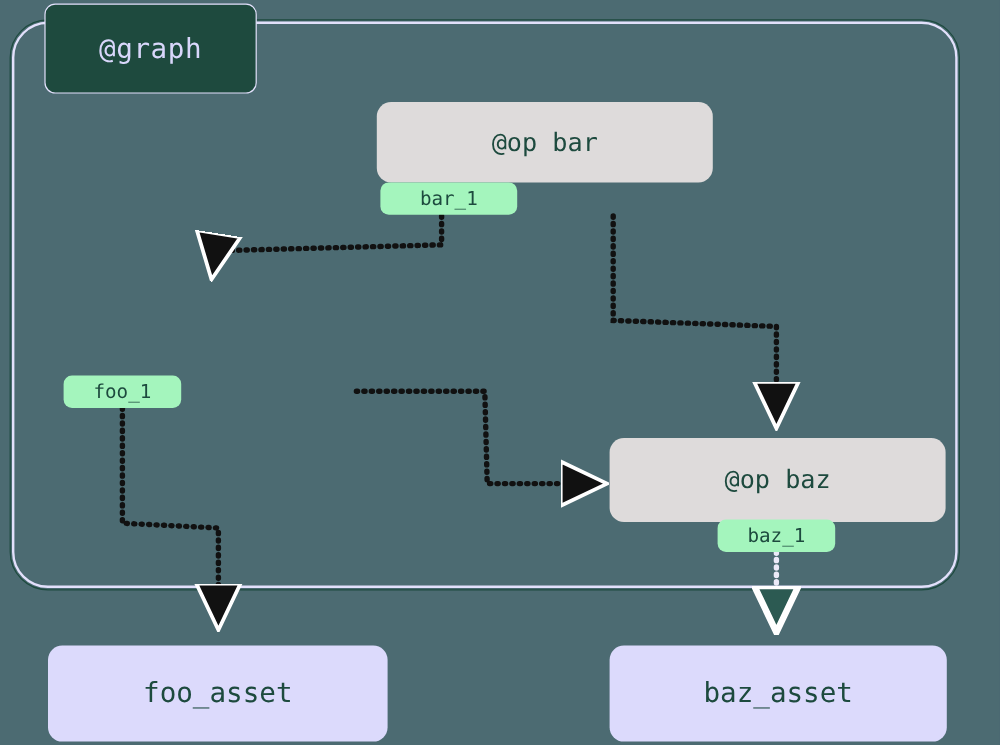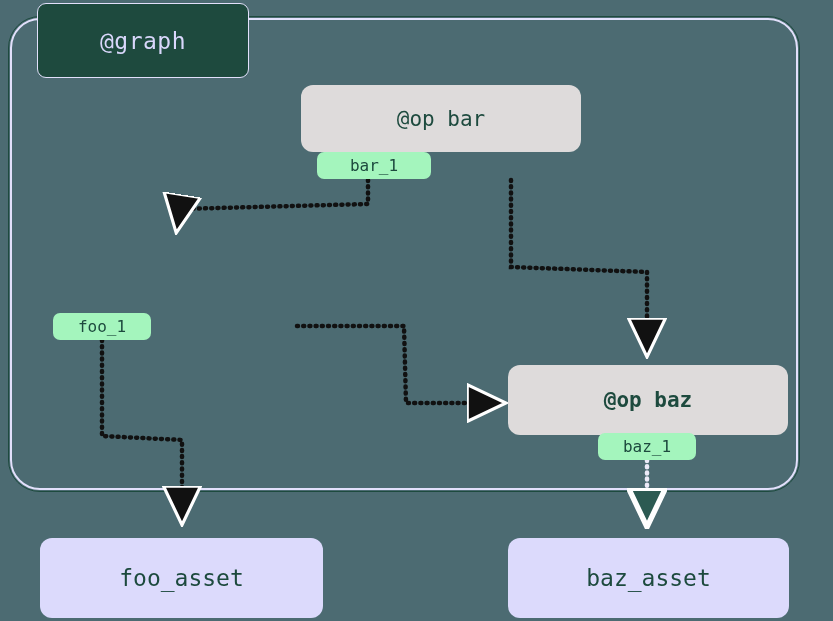--- a/index.html
+++ b/index.html
@@ -32,21 +32,21 @@
     border: 2px solid #e2e0fb;
     outline: 1px solid #1d4a3e;
     outline-offset: 1px;
     border-radius: 30px;
     box-sizing: border-box;
   }
   .graph-label {
     position: absolute;
     left: 37px;
     top: 3px;
-    width: 212px;
+    width: 177px;
     height: 75px;
     background: #1e4a3e;
     border: 1px solid #e2e0fb;
     border-radius: 9px;
     box-sizing: border-box;
     display: flex;
     align-items: center;
     justify-content: center;
     color: #d9d7fb;
     font-size: 23px;
@@ -122,35 +122,35 @@
 
     <path d="M102,340 L102,436 L182,440 L182,520" fill="none" stroke="#111111" stroke-width="4.5" stroke-dasharray="1 5.2" stroke-linecap="round" marker-end="url(#arrow-solid)"></path>
 
     <path d="M647,460 L647,522" fill="none" stroke="#eceaf8" stroke-width="4.5" stroke-dasharray="1 5.2" stroke-linecap="round" marker-end="url(#arrow-hollow)"></path>
   </svg>
 
   <div class="graph-label">
     <span>@graph</span>
   </div>
 
-  <div class="op-node" style="left:301px; top:85px; width:280px; height:67px;">
+  <div class="op-node" style="left:314px; top:85px; width:280px; height:67px;">
     <div class="op-body" style="height:67px;">
       <span>@op bar</span>
     </div>
   </div>
   <div class="port" style="left:317px; top:152px; width:114px;">
     <span>bar_1</span>
   </div>
 
   <div class="port" style="left:53px; top:313px; width:98px;">
     <span>foo_1</span>
   </div>
 
   <div class="op-node" style="left:508px; top:365px; width:280px; height:70px;">
-    <div class="op-body" style="height:70px;font-weight:bold;">
+    <div class="op-body" style="height:70px;">
       <span>@op baz</span>
     </div>
   </div>
   <div class="port" style="left:598px; top:433px; width:98px;text-align:right;">
     <span>baz_1</span>
   </div>
 
   <div class="asset-node" style="left:40px; top:538px; width:283px; height:80px;">
     <span>foo_asset</span>
   </div>

